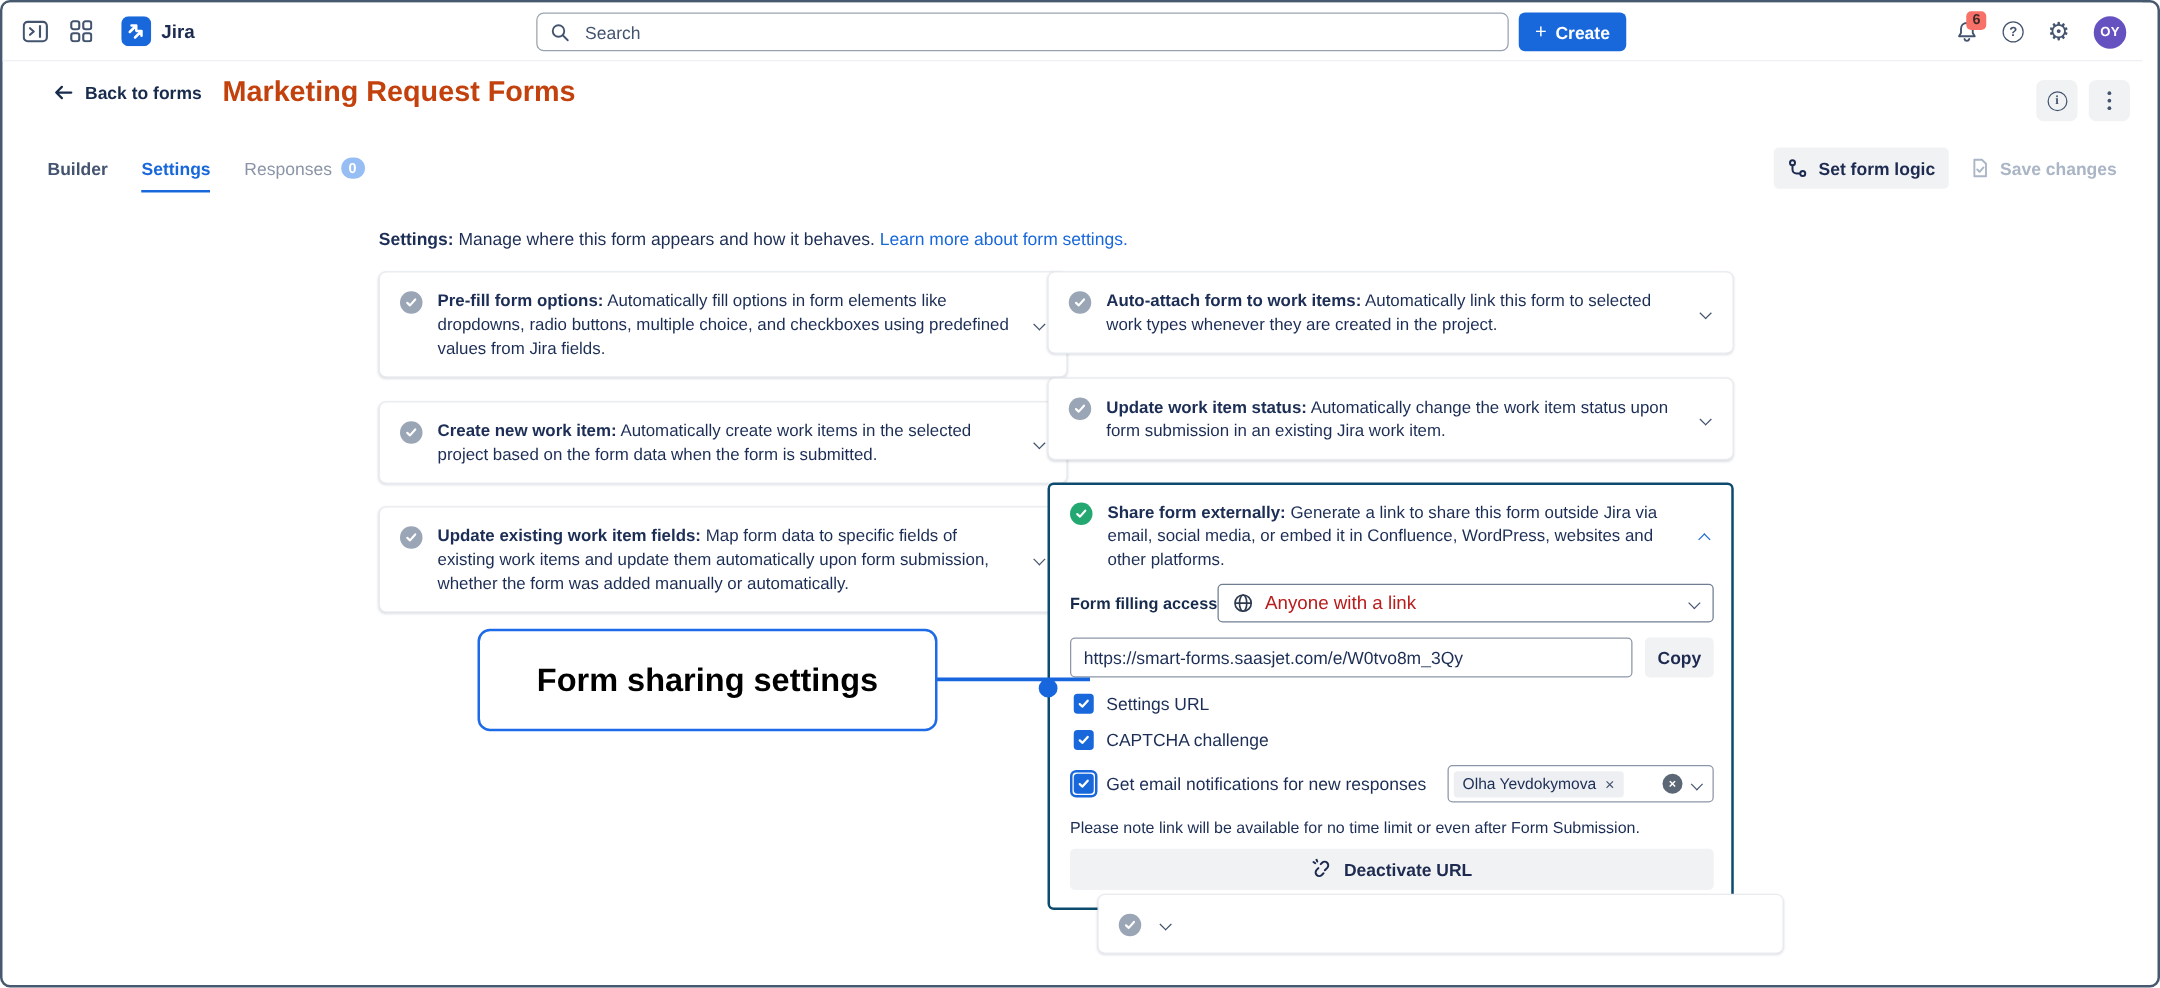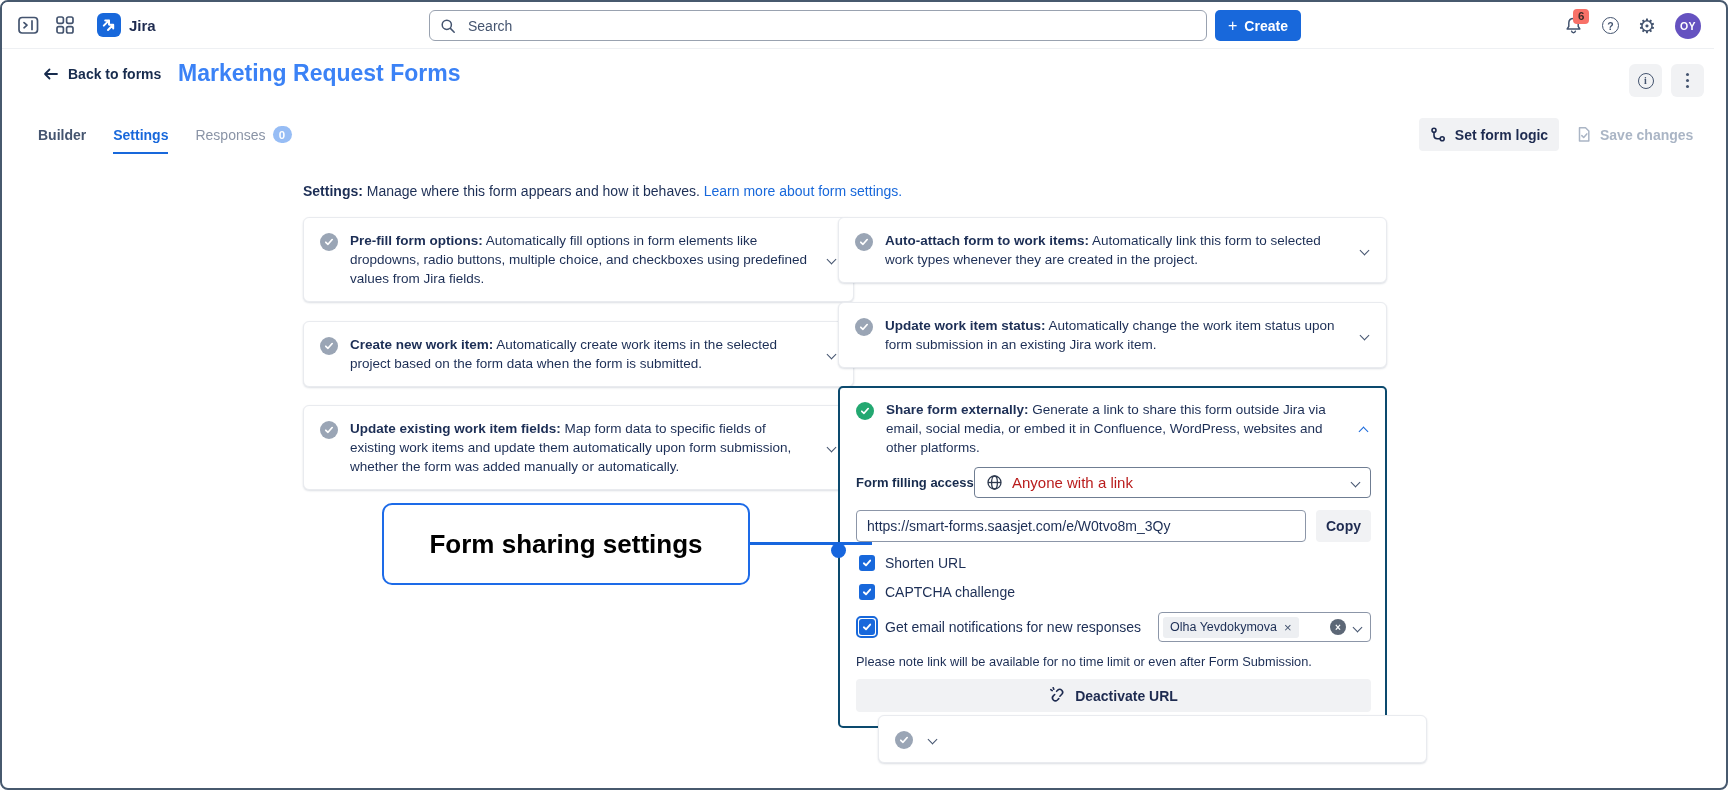--- a/index.html
+++ b/index.html
@@ -33,21 +33,21 @@
                  border-radius:4px; padding:1px 5px; line-height:13px; }
   .help-circle { width:17px; height:17px; border:1.7px solid #44546F; border-radius:50%; display:flex; align-items:center;
                  justify-content:center; font-size:10.5px; font-weight:700; color:#44546F; }
   .gear { font-size:20px; color:#44546F; line-height:1; }
   .avatar { width:26px; height:26px; border-radius:50%; background:#6552C0; color:#fff; font-size:10.5px; font-weight:700;
             display:flex; align-items:center; justify-content:center; letter-spacing:.3px; }
 
   
   .back-link { position:absolute; left:40px; top:64px; display:flex; align-items:center; gap:9px; font-size:14px;
                font-weight:700; color:#172B4D; background:none; border:none; }
-  .page-title { position:absolute; left:176px; top:58px; font-size:23px; font-weight:700; color:#3b82f6; }
+  .page-title { position:absolute; left:176px; top:58px; font-size:23px; font-weight:700; color:#c2410c; }
   .hdr-actions { position:absolute; right:22px; top:62px; display:flex; gap:9px; }
   .hdr-sq { width:33px; height:33px; background:#F1F2F4; border:none; border-radius:6px; display:flex; align-items:center;
             justify-content:center; }
   .info-circle { width:16px; height:16px; border:1.6px solid #44546F; border-radius:50%; color:#44546F; font-size:10px;
                  font-weight:700; display:flex; align-items:center; justify-content:center; font-family:"Liberation Serif",serif; }
   .kebab { display:flex; flex-direction:column; gap:2.6px; }
   .kebab i { width:3.6px; height:3.6px; border-radius:50%; background:#44546F; }
 
   
   .tabs { position:absolute; left:36px; top:124px; display:flex; gap:27px; font-size:14px; align-items:center; }
@@ -327,21 +327,21 @@
       <input class="url-input" type="text" value="https://smart-forms.saasjet.com/e/W0tvo8m_3Qy" style="">
       <button class="copy-btn">Copy</button>
     </div>
 
     <div class="cb-row">
       <span class="cb">
         <svg width="10" height="10" viewBox="0 0 11 11" fill="none" stroke="#fff" stroke-width="2" stroke-linecap="round" stroke-linejoin="round">
             <polyline points="2,5.8 4.4,8 9,2.8"></polyline>
           </svg>
       </span>
-      <span>Shorten URL</span>
+      <span>Settings URL</span>
     </div>
 
     <div class="cb-row">
       <span class="cb">
         <svg width="10" height="10" viewBox="0 0 11 11" fill="none" stroke="#fff" stroke-width="2" stroke-linecap="round" stroke-linejoin="round">
             <polyline points="2,5.8 4.4,8 9,2.8"></polyline>
           </svg>
       </span>
       <span>CAPTCHA challenge</span>
     </div>

